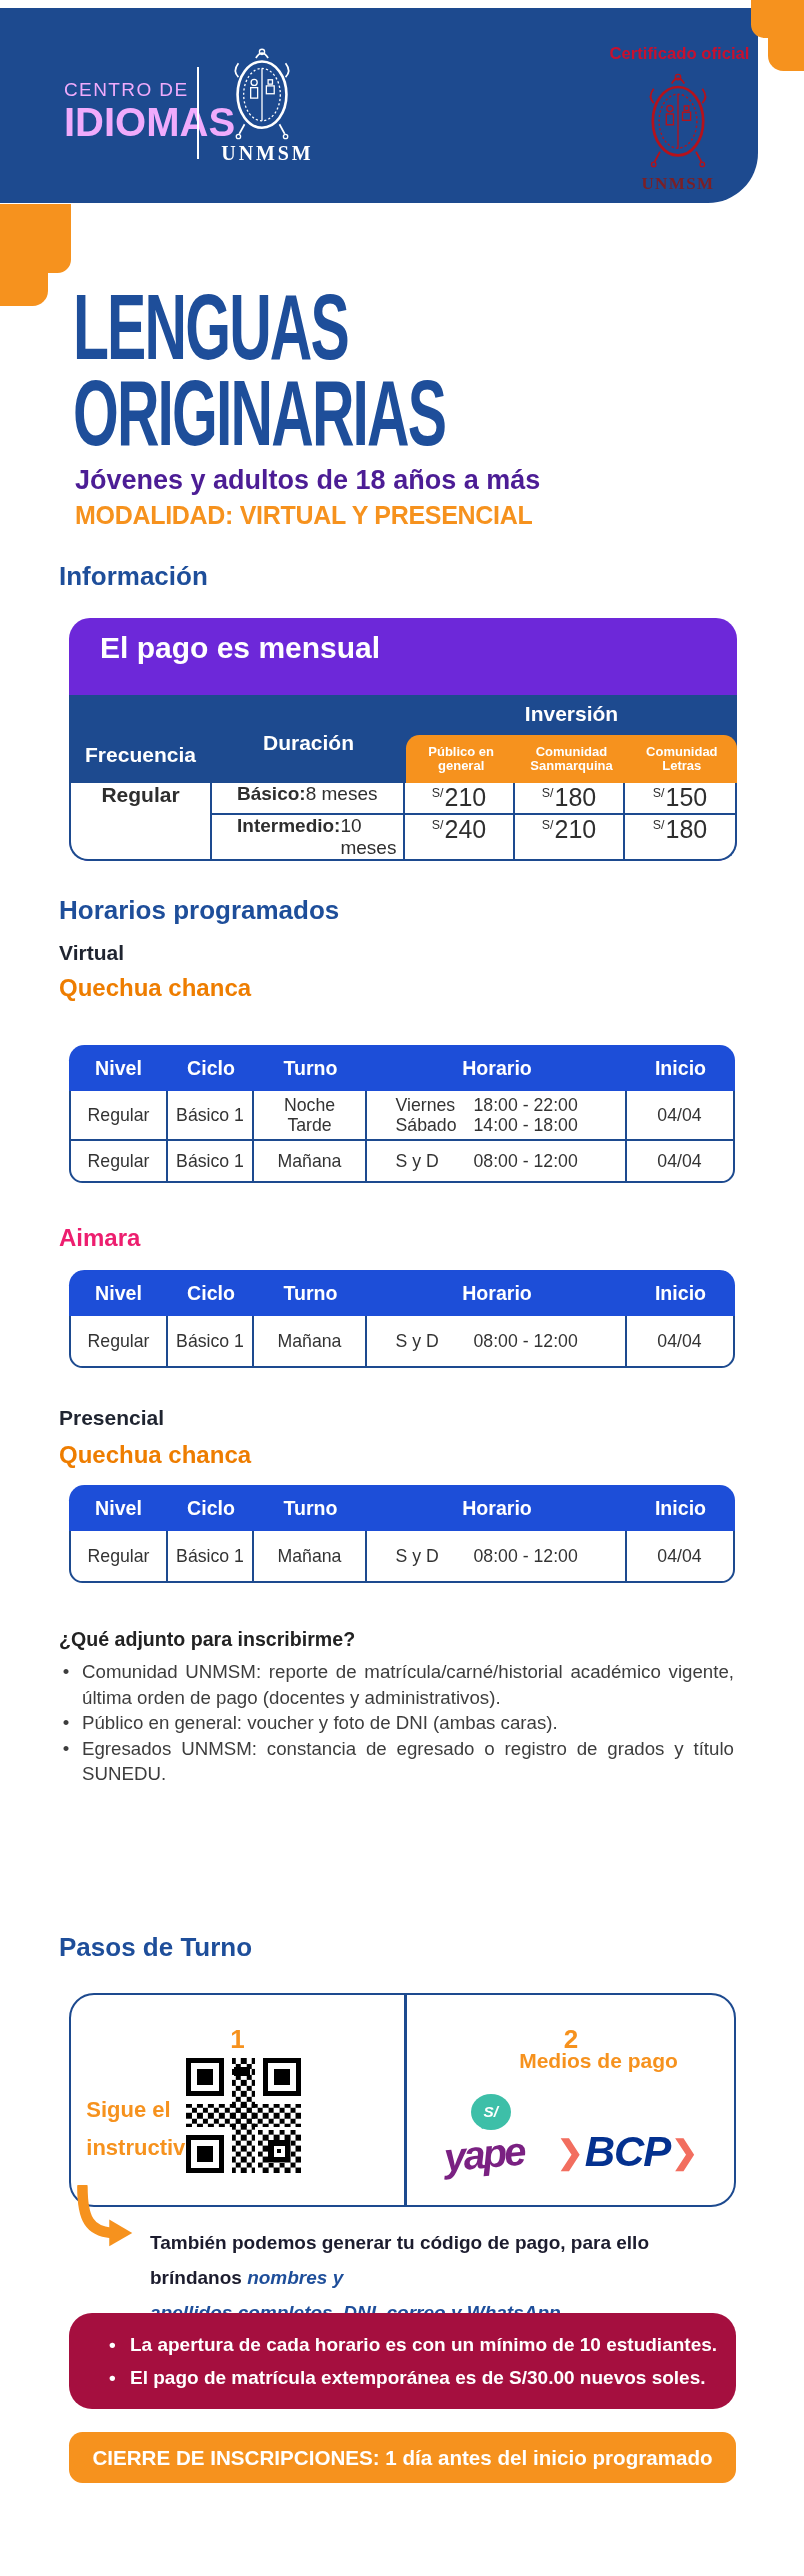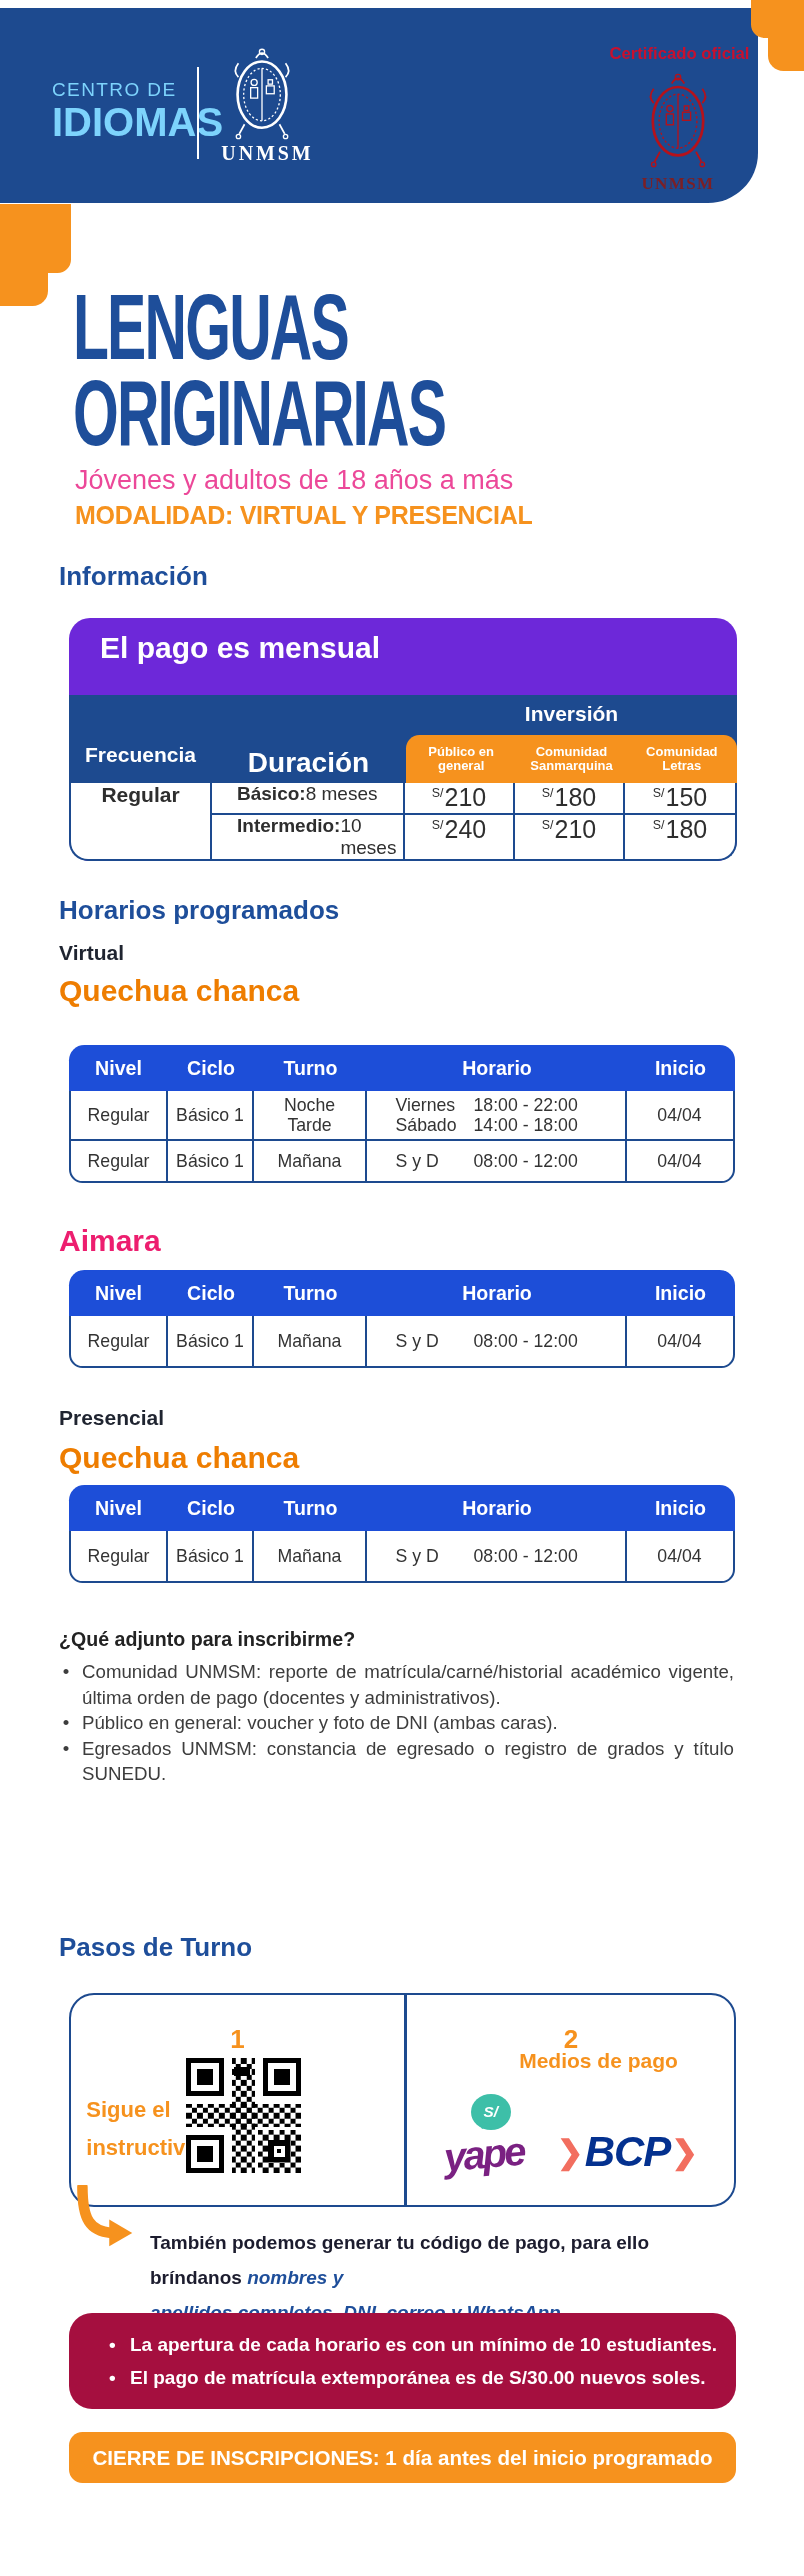--- a/index.html
+++ b/index.html
@@ -2,21 +2,21 @@
 <html><head>
 <meta charset="utf-8">
 <style>
   html,body{margin:0;padding:0;background:#ffffff;}
   .page{position:relative;width:804px;height:2576px;background:#fff;overflow:hidden;
         font-family:"Liberation Sans",sans-serif;}
 
   
   .blue-header{position:absolute;left:0;top:7.7px;width:758px;height:195px;
                background:#1d4a8f;border-radius:0 0 50px 0;}
-  .brand{position:absolute;left:52px;top:71px;color:#7dd3fc;}
+  .brand{position:absolute;left:64px;top:71px;color:#f0abfc;}
   .brand-line1{font-size:19px;font-weight:400;letter-spacing:1.4px;}
   .brand-line2{font-size:40px;font-weight:700;letter-spacing:0;line-height:42px;}
   .brand-divider{position:absolute;left:197px;top:59px;width:2.4px;height:92px;background:#fff;}
   .crest-white{position:absolute;left:222px;top:36px;color:#fff;}
   .brand-org{position:absolute;left:210px;top:134px;width:115px;text-align:center;color:#fff;
              font-family:"Liberation Serif",serif;font-weight:700;font-size:20px;letter-spacing:2.9px;}
 
   .cert-label{position:absolute;left:598px;top:44px;width:163px;text-align:center;
               color:#c8102e;font-size:16.7px;font-weight:800;}
   .crest-red{position:absolute;left:637px;top:69px;color:#b5121b;}
@@ -29,56 +29,56 @@
                border-radius:0 0 0 15.3px;}
   .step-left-a{position:absolute;left:0;top:204px;width:71px;height:69px;background:#f6921e;
                border-radius:0 0 13.4px 0;}
   .step-left-b{position:absolute;left:0;top:260px;width:48px;height:46px;background:#f6921e;
                border-radius:0 0 15.3px 0;}
 
   
   .hero-title{position:absolute;left:73px;top:284px;color:#1e4e9a;font-weight:800;
               font-size:92px;line-height:86px;letter-spacing:-2.9px;
               transform:scaleX(0.64);transform-origin:left top;white-space:nowrap;}
-  .hero-sub{position:absolute;left:75px;top:465px;color:#ec4899;font-size:27px;font-weight:400;}
+  .hero-sub{position:absolute;left:75px;top:465px;color:#4c1d95;font-size:27px;font-weight:700;}
   .hero-mod{position:absolute;left:75px;top:501px;color:#f6921e;font-size:25px;font-weight:800;letter-spacing:-0.3px;}
 
   .h-blue{position:absolute;color:#1e4e9a;font-size:26px;font-weight:800;}
 
   
   .pago-box{position:absolute;left:69px;top:618px;width:668px;height:243px;
             background:#6d28d9;border-radius:21px;}
   .pago-title{position:absolute;left:31px;top:13.4px;color:#fff;font-size:30px;font-weight:800;}
   .pt-header{position:absolute;left:0;top:77px;width:668px;height:88px;background:#1d4a8f;}
   .pt-inversion{position:absolute;left:337px;top:6.7px;width:331px;text-align:center;
                 color:#fff;font-size:21px;font-weight:700;}
   .pt-frec{position:absolute;left:0;top:48px;width:143px;text-align:center;color:#fff;
            font-size:21px;font-weight:700;}
-  .pt-dur{position:absolute;left:143px;top:52px;width:193px;text-align:center;color:#fff;
-          font-size:28px;font-weight:700;}
+  .pt-dur{position:absolute;left:143px;top:36px;width:193px;text-align:center;color:#fff;
+          font-size:21px;font-weight:700;}
   .pt-subcols{position:absolute;left:337px;top:40px;width:331px;height:48px;background:#f6921e;
               border-radius:13.4px 13.4px 0 0;display:flex;}
   .pt-subcol{flex:1;display:flex;align-items:center;justify-content:center;text-align:center;
              color:#fff;font-size:13px;font-weight:700;line-height:14.3px;padding:0 5.7px;}
   .pt-body{position:absolute;left:0;top:165px;width:668px;height:78px;background:#fff;
            box-sizing:border-box;border:2.4px solid #1d4a8f;border-top:none;
            border-radius:0 0 19px 19px;display:grid;
            grid-template-columns:141px 193px 1fr 1fr 1fr;grid-template-rows:1fr 1fr;overflow:hidden;}
   .pt-cell{display:flex;align-items:flex-start;color:#2e2e2e;}
   .pt-regular{grid-row:1/3;justify-content:center;font-size:21px;font-weight:700;
               border-right:2.4px solid #1d4a8f;}
   .pt-durcell{padding-left:25px;font-size:19px;border-right:2.4px solid #1d4a8f;}
   .pt-durcell b{font-weight:700;}
   .pt-price{justify-content:center;font-size:25px;border-right:2.4px solid #1d4a8f;}
   .pt-price:nth-child(6),.pt-price:nth-child(10){border-right:none;}
   .row1{border-bottom:2.4px solid #1d4a8f;}
   .sup{font-size:12.4px;vertical-align:super;margin-right:1px;}
 
   
-  .lang-label{position:absolute;left:59px;font-size:30px;font-weight:700;}
+  .lang-label{position:absolute;left:59px;font-size:24px;font-weight:700;}
   .mode-label{position:absolute;left:59px;font-size:21px;font-weight:700;color:#1f2430;}
   .sched{position:absolute;left:69px;width:666px;}
   .sched-head{height:46px;background:#1d4ed8;border-radius:15.3px 15.3px 0 0;display:grid;
               grid-template-columns:99px 86px 113px 260px 107px;align-items:center;
               color:#fff;font-size:19.6px;font-weight:700;text-align:center;}
   .sched-body{box-sizing:border-box;border:2.4px solid #1d4a8f;border-top:none;
               border-radius:0 0 13.4px 13.4px;overflow:hidden;background:#fff;}
   .sched-row{display:grid;grid-template-columns:97px 86px 113px 260px 105px;}
   .sched-row + .sched-row{border-top:2.4px solid #1d4a8f;}
   .sc{display:flex;flex-direction:column;align-items:center;justify-content:center;

